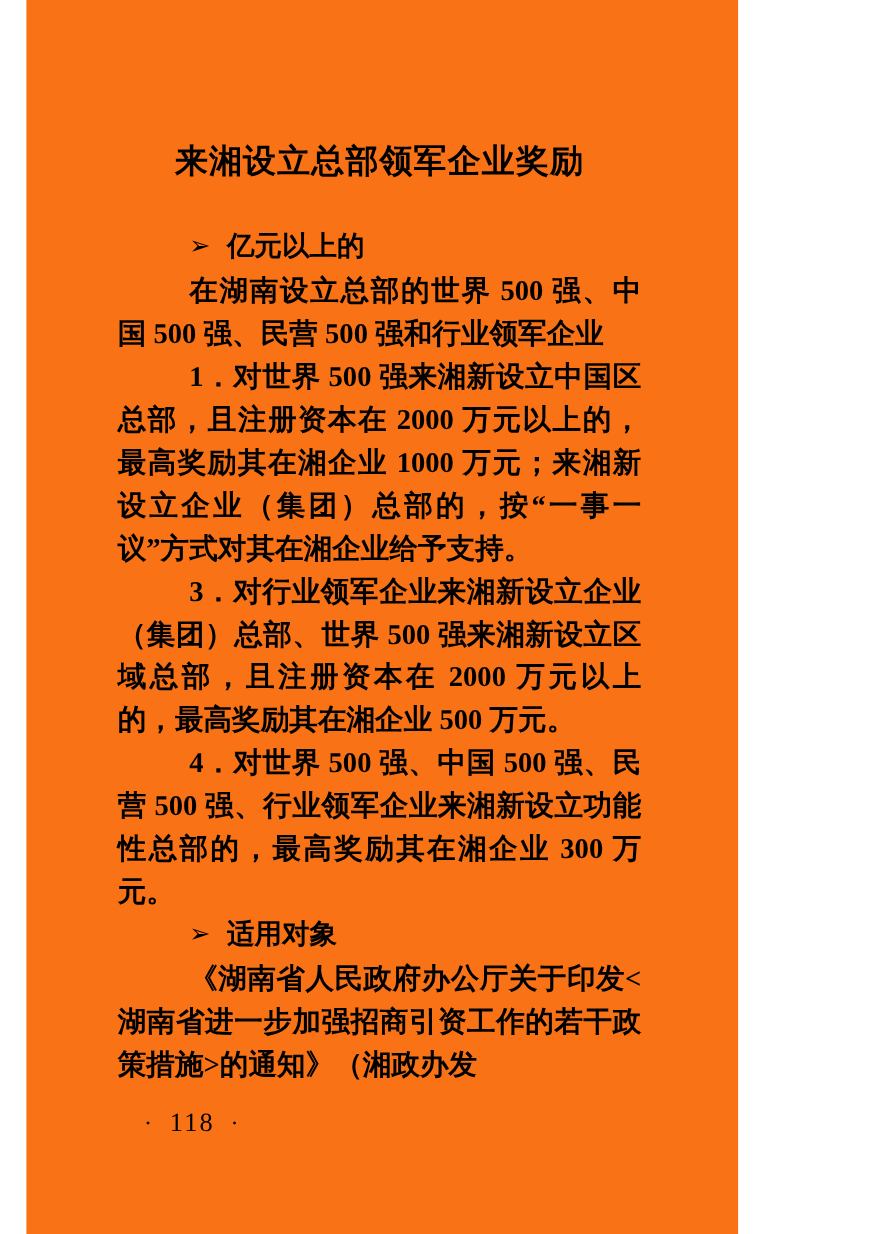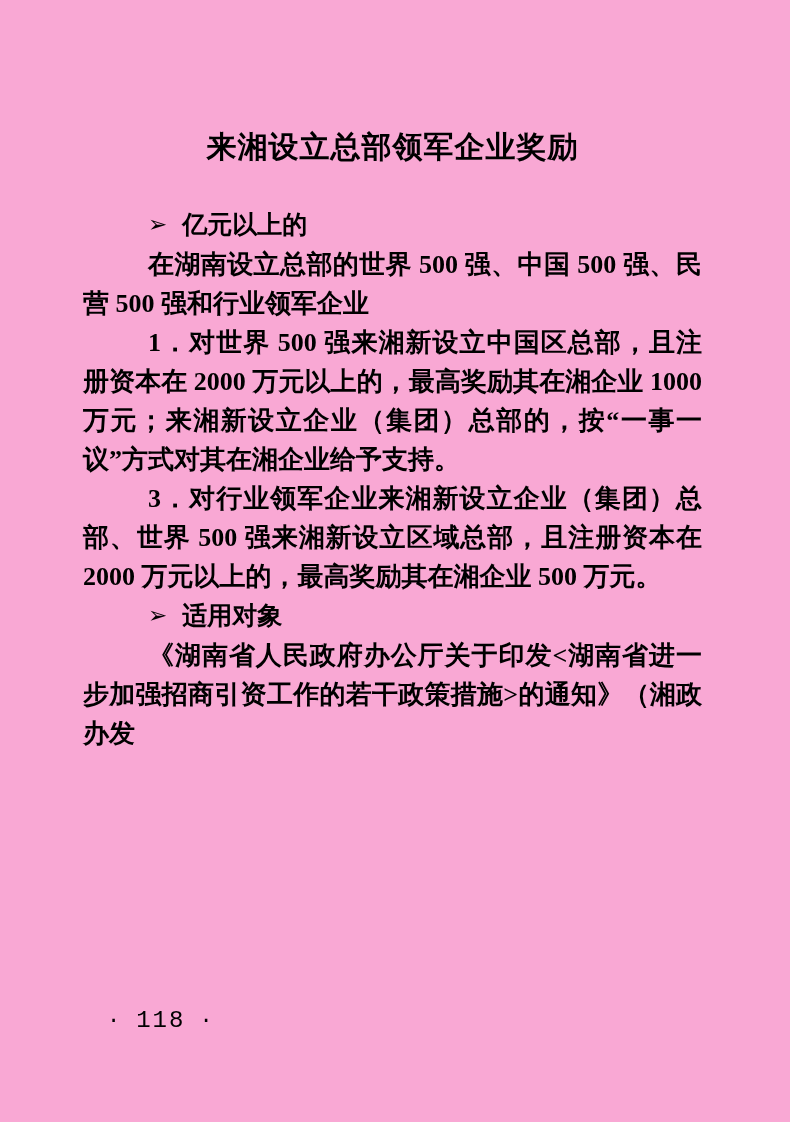--- a/index.html
+++ b/index.html
@@ -2,26 +2,27 @@
 <html><head>
 <meta charset="utf-8">
 <style>
   html, body {
     margin: 0;
     padding: 0;
     background: #ffffff;
   }
   .page {
     position: relative;
-    width: 790px;
+    width: 647px;
     height: 1122px;
-    background: #f9a8d4;
+    background: #f97316;
     color: #000000;
     overflow: hidden;
     font-family: "Liberation Serif", serif;
+    margin-left: 24px;
   }
   .doc-title {
     margin: 127px 88px 0 83px;
     text-align: center;
     font-family: "Liberation Sans", sans-serif;
     font-weight: 700;
     font-size: 30px;
     line-height: 40px;
     letter-spacing: 1px;
     color: #000000;
@@ -55,21 +56,20 @@
     font-weight: bold;
   }
   .footer {
     position: absolute;
     left: 93px;
     top: 1006px;
     font-size: 24px;
     line-height: 30px;
     letter-spacing: 2px;
     color: #000000;
-    font-family: Liberation Mono, monospace;
   }
   .footer .dot {
     font-size: 22px;
     padding: 0 14px;
   }
 </style>
 </head>
 <body>
 
 <div class="page">
@@ -78,20 +78,21 @@
 
   <div class="content">
 
     <div class="sec-heading">
       <span class="arrow">➢</span><span class="heading-text">亿元以上的</span>
     </div>
     <p class="para">在湖南设立总部的世界 500 强、中国 500 强、民营 500 强和行业领军企业</p>
 
     <p class="para">1．对世界 500 强来湘新设立中国区总部，且注册资本在 2000 万元以上的，最高奖励其在湘企业 1000 万元；来湘新设立企业（集团）总部的，按“一事一议”方式对其在湘企业给予支持。</p>
     <p class="para">3．对行业领军企业来湘新设立企业（集团）总部、世界 500 强来湘新设立区域总部，且注册资本在 2000 万元以上的，最高奖励其在湘企业 500 万元。</p>
+    <p class="para">4．对世界 500 强、中国 500 强、民营 500 强、行业领军企业来湘新设立功能性总部的，最高奖励其在湘企业 300 万元。</p>
 
     <div class="sec-heading">
       <span class="arrow">➢</span><span class="heading-text">适用对象</span>
     </div>
     <p class="para">《湖南省人民政府办公厅关于印发&lt;湖南省进一步加强招商引资工作的若干政策措施&gt;的通知》（湘政办发</p>
 
   </div>
 
   <div class="footer">
     <span class="dot">·</span><span>118</span><span class="dot">·</span>

